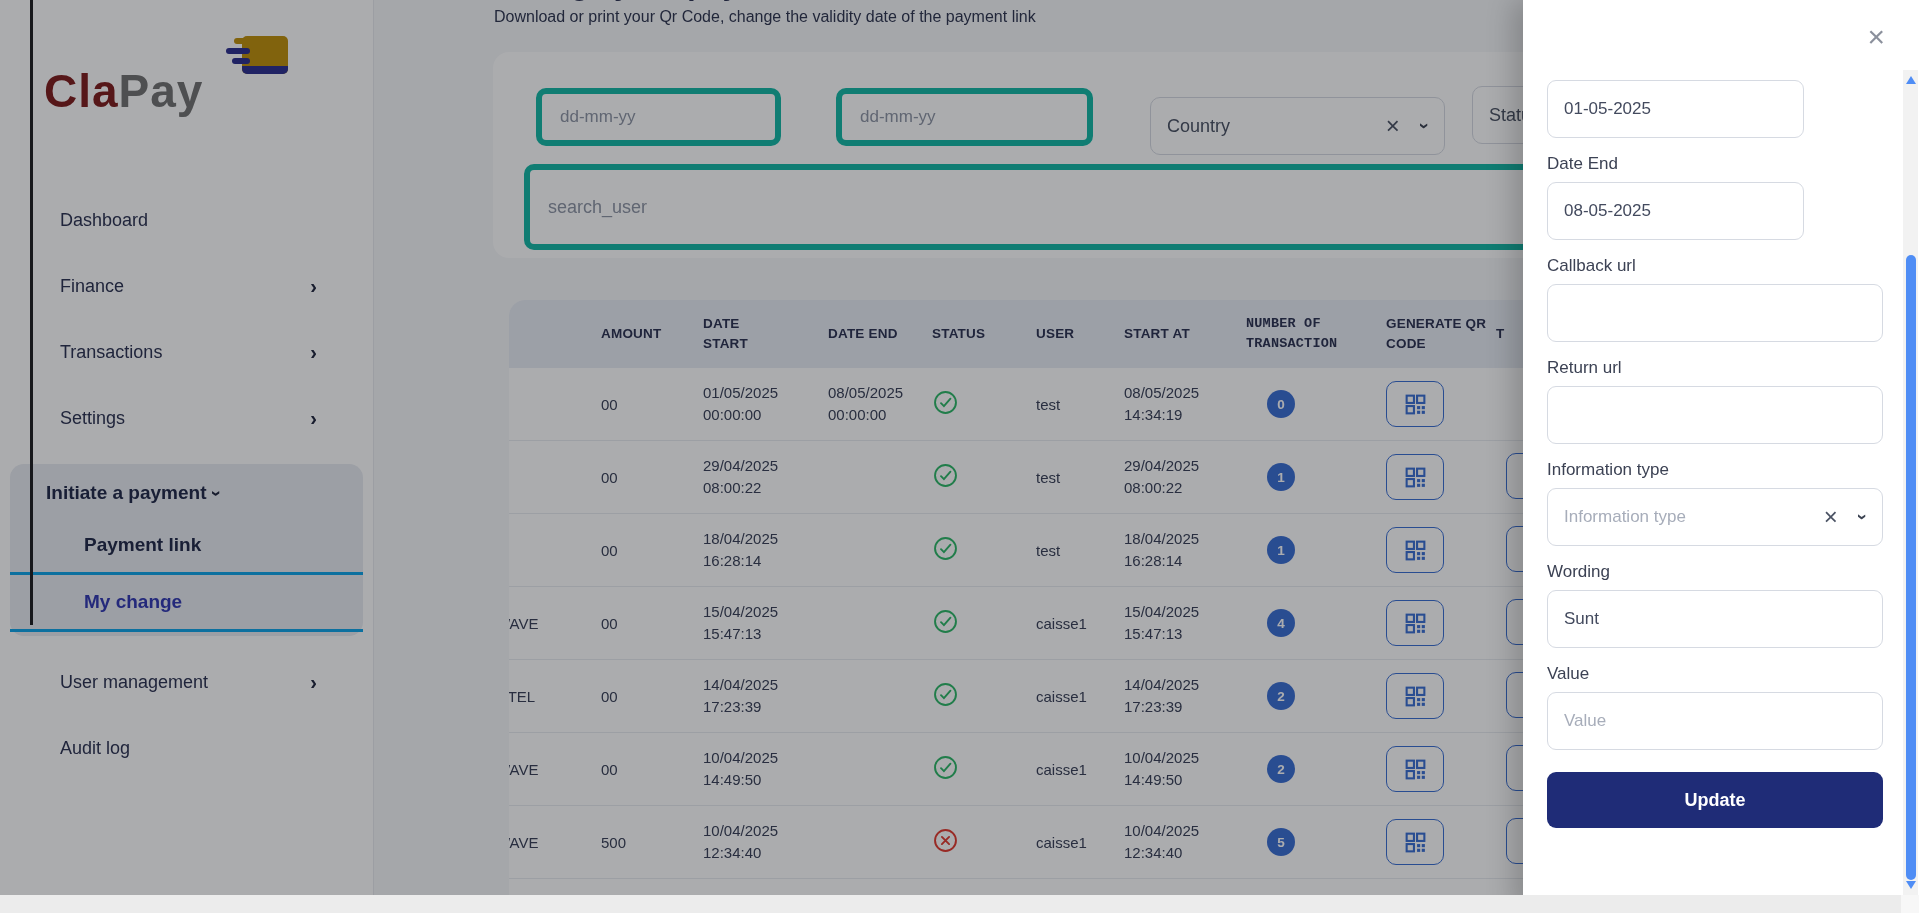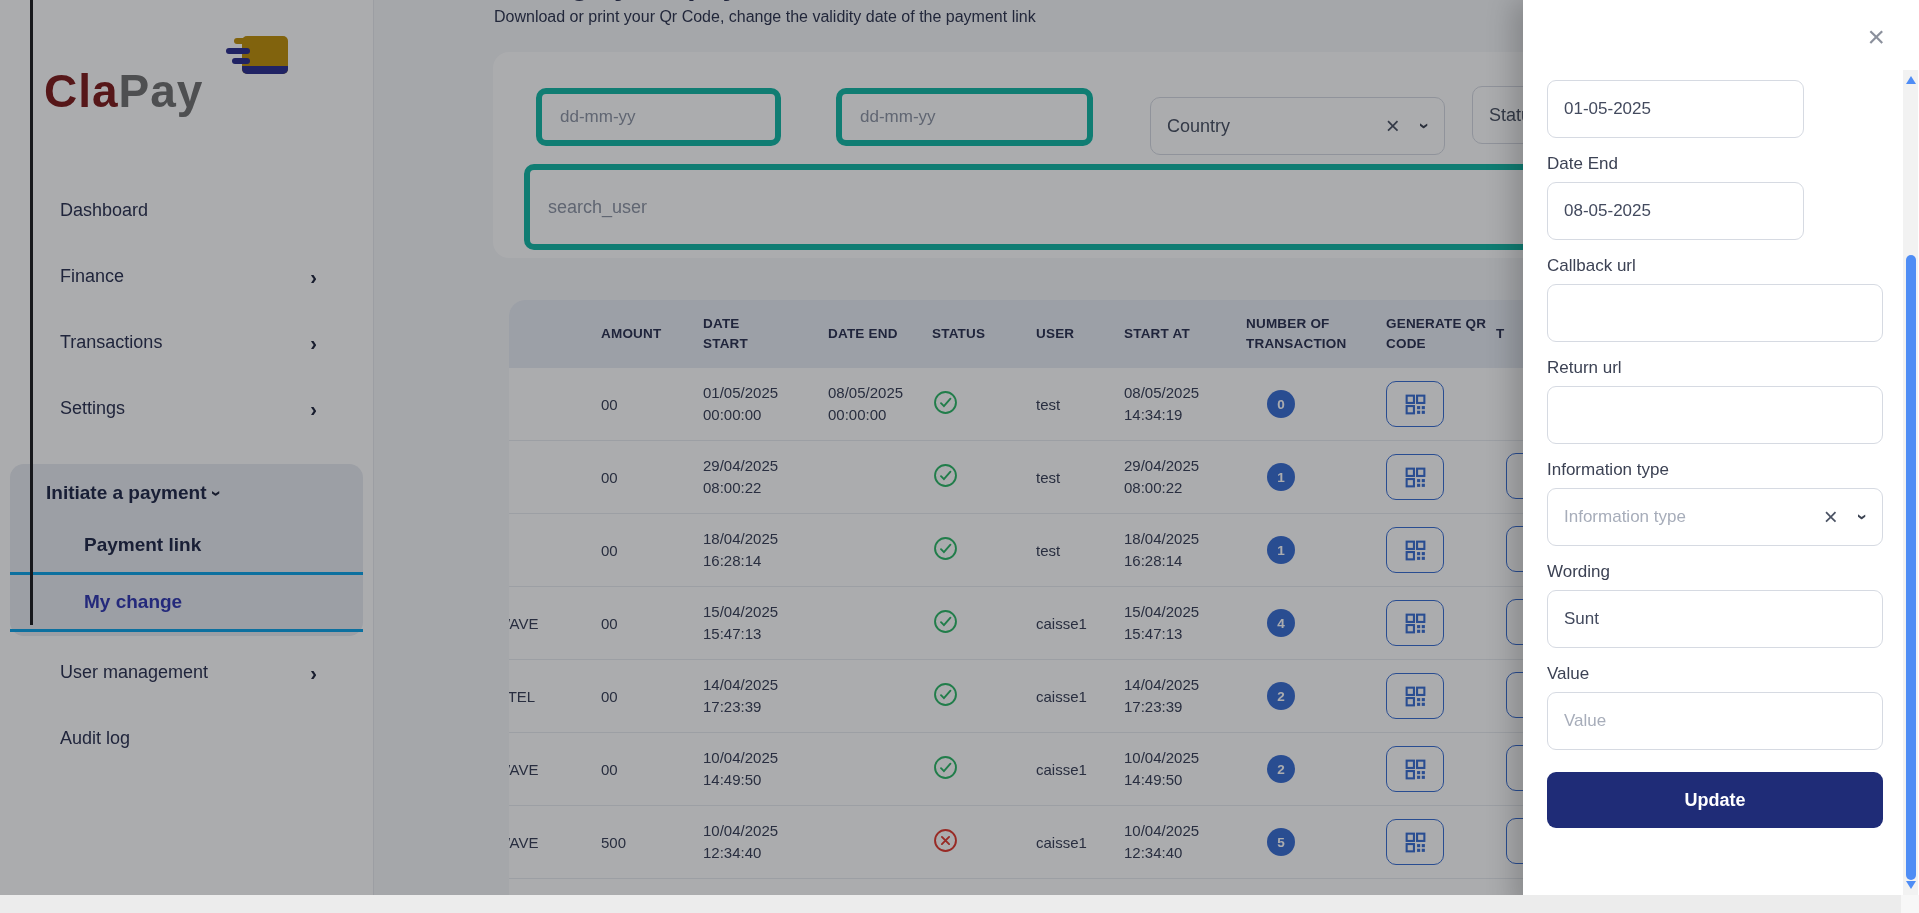--- a/index.html
+++ b/index.html
@@ -9,21 +9,21 @@
 
   
   .sidebar { position:absolute; left:0; top:0; width:374px; height:913px;
     background:#ffffff; border-right:1px solid #e8eaef; z-index:10; }
   .logo-wrap { padding:36px 0 0 44px; position:relative; height:160px; }
   .logo-text { font-size:46px; font-weight:700; letter-spacing:1px; margin-top:28px; }
   .logo-cla { color:#7f1d1d; }
   .logo-pay { color:#737373; }
   .logo-card { position:absolute; left:212px; top:34px; }
   .nav { padding:40px 0 0 0; }
-  .nav-item { display:flex; justify-content:space-between;
+  .nav-item { display:flex; align-items:center; justify-content:space-between;
     padding:0 56px 0 60px; height:40px; margin-bottom:26px;
     color:#2d3352; font-size:18px; cursor:pointer; }
   .chev { color:#20263e; font-size:20px; font-weight:700; }
   .chev-down { display:inline-block; transform:rotate(90deg); margin-left:6px; font-size:18px; }
   .nav-group { margin:6px 10px 26px 10px; background:#e8ebf1; border-radius:14px;
     padding:18px 0 4px 0; }
   .nav-group-head { padding:0 0 14px 36px; font-size:19px; font-weight:700; color:#222a49; }
   .nav-sub { padding:16px 26px 16px 74px; font-size:19px; font-weight:700;
     color:#222a49; border-bottom:3px solid #0ea5e9; cursor:pointer; }
   .nav-sub.active { color:#3239b2; }
@@ -61,21 +61,21 @@
     color:#2d3352; letter-spacing:.2px; }
   .t-head .hc { line-height:1.45; }
   .t-body .t-row { height:73px; border-bottom:1px solid #e9ebf0; font-size:15px; color:#3a4158; }
   .c-word { overflow:hidden; white-space:nowrap; font-size:15px; }
   .c-word span { display:inline-block; margin-left:-13px; }
   .c-amt { padding-left:36px; }
   .c-ds, .c-de { padding-left:42px; line-height:1.5; }
   .c-st { padding-left:26px; }
   .c-us { padding-left:40px; }
   .c-ca { padding-left:28px; line-height:1.5; }
-  .c-num { padding-left:18px; }
+  .c-num { padding-left:18px;font-family:Liberation Mono, monospace; }
   .c-numb { display:flex; justify-content:center; padding-right:22px; }
   .c-qr { padding-left:30px; }
   .c-qrb { display:flex; justify-content:center; padding-right:14px; }
   .c-extra { padding-left:8px; overflow:hidden; }
   .badge { width:28px; height:28px; border-radius:50%; background:#3b6fd4; color:#fff;
     display:flex; align-items:center; justify-content:center; font-size:13.5px; font-weight:700; }
   .qr-btn { width:58px; height:46px; border:1.6px solid #3b6fd4; border-radius:10px;
     background:#fff; display:flex; align-items:center; justify-content:center; cursor:pointer; }
   .sliver-btn { width:58px; height:46px; border:1.6px solid #3b6fd4; border-radius:10px;
     background:#fff; margin-left:10px; cursor:pointer; }

